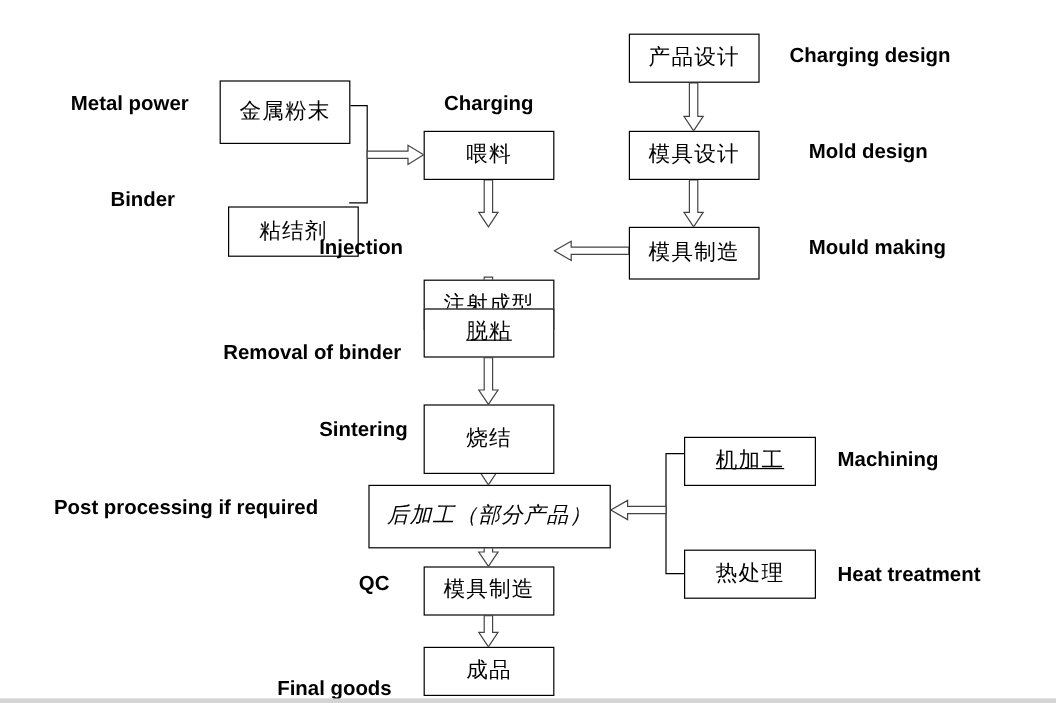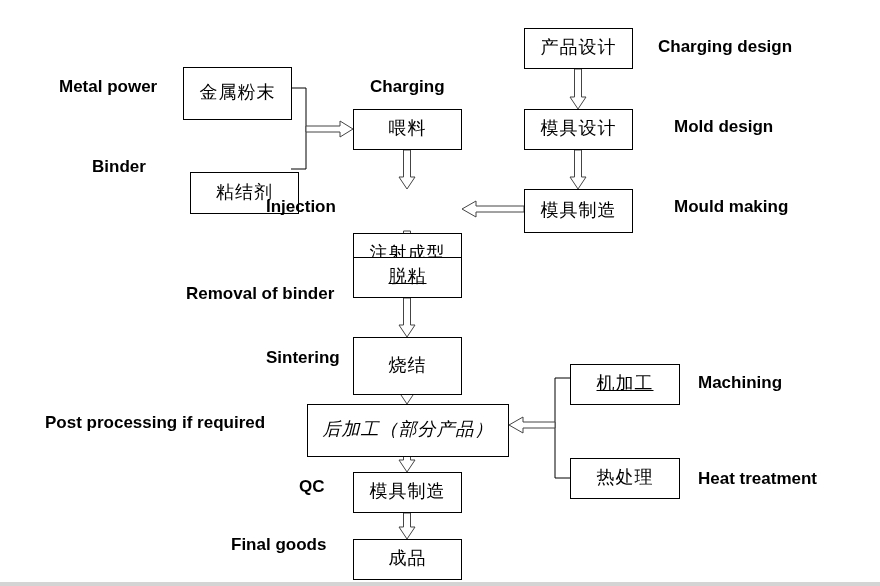--- a/index.html
+++ b/index.html
@@ -90,20 +90,20 @@
   </div>
 
 <div class="lbl" style="left:59px;top:77px;">Metal power</div>
 <div class="lbl" style="left:92px;top:157px;">Binder</div>
 <div class="lbl" style="left:370px;top:77px;">Charging</div>
 <div class="lbl" style="left:266px;top:197px;">Injection</div>
 <div class="lbl" style="left:164px;top:284px;margin-left:22px;">Removal of binder</div>
 <div class="lbl" style="left:246px;top:348px;margin-left:20px;">Sintering</div>
 <div class="lbl" style="left:45px;top:413px;">Post processing if required</div>
 <div class="lbl" style="left:299px;top:477px;">QC</div>
-<div class="lbl" style="left:231px;top:535px;">Final goods</div>
+<div class="lbl" style="left:231px;top:564px;">Final goods</div>
 <div class="lbl" style="left:658px;top:37px;">Charging design</div>
 <div class="lbl" style="left:674px;top:117px;">Mold design</div>
 <div class="lbl" style="left:674px;top:197px;">Mould making</div>
 <div class="lbl" style="left:698px;top:373px;">Machining</div>
 <div class="lbl" style="left:698px;top:469px;">Heat treatment</div>
 
 <div class="bottom-bar"></div>
 
 </body></html>

